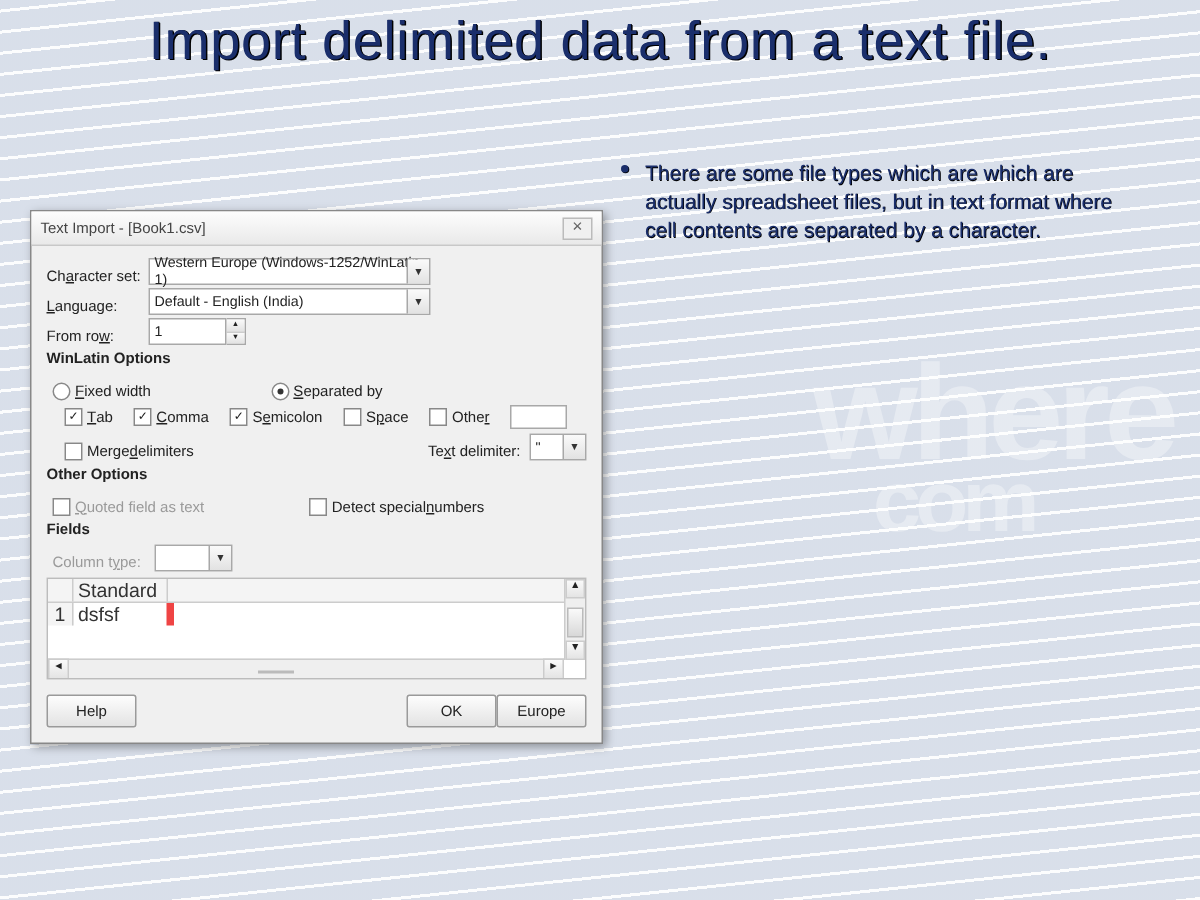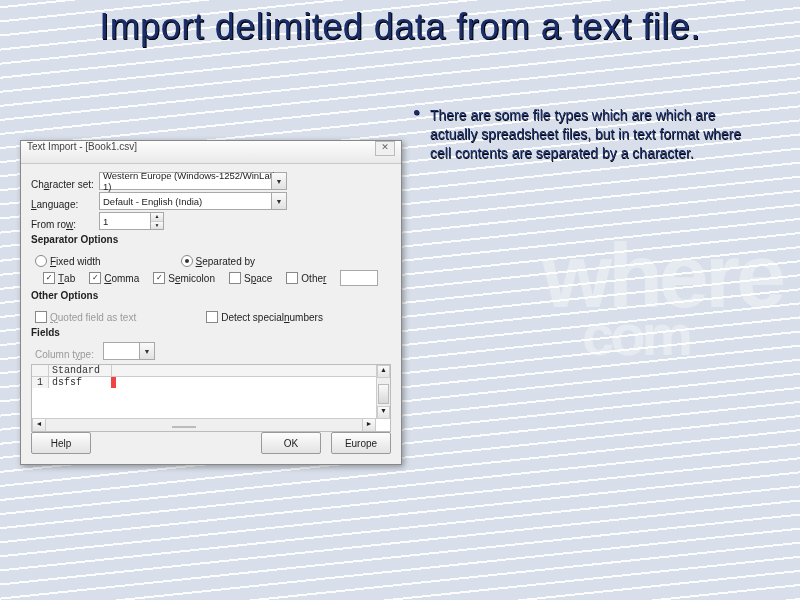--- a/index.html
+++ b/index.html
@@ -3,21 +3,21 @@
 <meta charset="utf-8">
 <style>
 html,body{margin:0;padding:0;width:800px;height:600px;overflow:hidden;font-family:"Segoe UI",Tahoma,sans-serif}
 body{background:#e4e8f0;background-image:repeating-linear-gradient(-6deg,rgba(255,255,255,.9) 0px,rgba(255,255,255,.9) 2px,rgba(200,210,225,.4) 2px,rgba(200,210,225,.4) 14px);position:relative}
 .watermark{position:absolute;right:18px;top:240px;font-size:90px;font-weight:800;color:rgba(255,255,255,.35);letter-spacing:-4px;line-height:.8;pointer-events:none;font-family:Arial,sans-serif}
 .watermark .line2{font-size:58px;margin-left:40px}
 .slide-title{text-align:center;font-size:36px;font-weight:500;color:#1a2e6b;text-shadow:1px 1px 0 #000,.5px .5px 0 #000;padding:6px 60px 0;line-height:1.15;letter-spacing:.5px}
 .body-text{position:absolute;top:106px;left:430px;width:320px;font-size:14px;font-weight:400;color:#1a2e6b;text-shadow:.5px .5px 0 #000;line-height:1.35}
 .body-text .bullet{position:absolute;left:-16px;top:4px;width:5px;height:5px;border-radius:50%;background:#1a2e6b;box-shadow:.5px .5px 0 #000}
 .dialog{position:absolute;left:20px;top:140px;width:380px;background:#f0f0f0;border:1px solid #888;box-shadow:2px 2px 6px rgba(0,0,0,.35);font-size:10px;color:#222}
-.dlg-titlebar{height:22px;background:linear-gradient(#fdfdfd,#e9e9e9);border-bottom:1px solid #c8c8c8;display:flex;align-items:flex-start;padding:0 6px;color:#444}
+.dlg-titlebar{height:22px;background:linear-gradient(#fdfdfd,#e9e9e9);border-bottom:1px solid #c8c8c8;display:flex;align-items:center;padding:0 6px;color:#444}
 .dlg-titlebar-spacer{flex:1}
 .dlg-close{border:1px solid #bbb;width:18px;height:13px;font-size:9px;line-height:11px;text-align:center;background:#f0f0f0;color:#666}
 .dlg-body{padding:6px 10px 10px}
 .sect-head{font-weight:700;margin:4px 0 4px}
 .row{display:flex;align-items:flex-end;margin:2px 0;height:18px}
 .lbl{width:68px}
 .underline{text-decoration:underline}
 .combo{flex:1;height:16px;border:1px solid #a8a8a8;background:#fff;display:flex;align-items:center;padding:0 3px;position:relative;max-width:180px;font-size:9.5px}
 .combo.small{max-width:44px}
 .combo.tiny{max-width:30px}
@@ -26,36 +26,36 @@
 .spin-v div{flex:1;font-size:5px;text-align:center;line-height:7px;background:linear-gradient(#fafafa,#e2e2e2);border-bottom:1px solid #ccc}
 .spin-v div:last-child{border:none}
 .radio,.check{width:10px;height:10px;border:1px solid #888;margin-right:3px;display:inline-flex;align-items:center;justify-content:center;font-size:7px;background:#fff}
 .radio{border-radius:50%}
 .radio.selected::after{content:"";width:4px;height:4px;border-radius:50%;background:#333}
 .check.checked::after{content:"✓";font-size:8px;line-height:8px}
 .sep-row{display:flex;align-items:center;gap:14px;margin:3px 0 3px 12px;flex-wrap:wrap}
 .opt{display:flex;align-items:center}
 .txt-input{width:36px;height:14px;border:1px solid #a8a8a8;background:#fff}
 .preview{margin-top:4px;border:1px solid #bcbcbc;background:#fff;height:66px;position:relative;overflow:hidden}
-.preview-inner{font-size:10px;font-family:Liberation Mono, monospace;color:#333}
+.preview-inner{font-size:13px;font-family:Liberation Sans, sans-serif;color:#333}
 .preview-header{display:flex;border-bottom:1px solid #ccc;background:#f4f4f4}
 .preview-header .rowhead{width:16px;border-right:1px solid #ccc}
 .preview-header .colhead{width:56px;border-right:1px solid #ccc;padding:0 3px}
 .preview-row{display:flex}
 .preview-row .rowhead{width:16px;border-right:1px solid #ccc;text-align:center;background:#f4f4f4}
 .preview-row .cell{width:56px;border-right:5px solid #ef4444;padding:0 3px}
 .hscroll{position:absolute;bottom:0;left:0;right:14px;height:12px;background:#efefef;border-top:1px solid #ccc;display:flex;align-items:center}
 .hscroll .arrow{width:12px;height:100%;border:1px solid #ccc;background:linear-gradient(#fafafa,#e4e4e4);font-size:7px;text-align:center;line-height:10px}
 .hscroll .track{flex:1;position:relative}
 .hscroll .thumb{position:absolute;left:40%;width:22px;top:1px;bottom:1px;background:linear-gradient(#fafafa,#d8d8d8);border:1px solid #bbb}
 .vscroll{position:absolute;right:0;top:0;bottom:12px;width:13px;background:#efefef;border-left:1px solid #ccc;display:flex;flex-direction:column}
 .vscroll .arrow{height:11px;border:1px solid #ccc;background:linear-gradient(#fafafa,#e4e4e4);font-size:7px;text-align:center}
 .vscroll .track{flex:1;position:relative}
 .vscroll .thumb{position:absolute;top:6px;height:18px;left:1px;right:1px;background:linear-gradient(#fafafa,#d8d8d8);border:1px solid #bbb}
-.btnbar{display:flex;gap:10px}
+.btnbar{display:flex;margin-top:10px;gap:0}
 .btnbar .spacer{flex:1}
 .btn{min-width:58px;height:20px;border:1px solid #9a9a9a;background:linear-gradient(#fdfdfd,#e3e3e3);font-size:10px;display:flex;align-items:center;justify-content:center;border-radius:2px}
 .disabled{color:#9a9a9a}
 </style>
 </head>
 <body>
 
 <div class="watermark">
   <div>where</div>
   <div class="line2">com</div>
@@ -94,32 +94,41 @@
       <span class="lbl">From ro<span class="underline">w</span>:</span>
       <div class="combo small" style="max-width:44px">
         <span>1</span>
       </div>
       <div class="spin-v">
           <div>▲</div>
           <div>▼</div>
         </div>
     </div>
 
-    <div class="sect-head">Separator Options</div>
+    <div class="sect-head">WinLatin Options</div>
     <div class="row" style="gap:80px;padding-left:4px">
       <span class="opt"><span class="radio"></span><span class="underline">F</span>ixed width</span>
       <span class="opt"><span class="radio selected"></span><span class="underline">S</span>eparated by</span>
     </div>
     <div class="sep-row">
       <span class="opt"><span class="check checked"></span><span class="underline">T</span>ab</span>
       <span class="opt"><span class="check checked"></span><span class="underline">C</span>omma</span>
       <span class="opt"><span class="check checked"></span>S<span class="underline">e</span>micolon</span>
       <span class="opt"><span class="check"></span>S<span class="underline">p</span>ace</span>
       <span class="opt"><span class="check"></span>Othe<span class="underline">r</span></span>
       <span class="txt-input"></span>
+    </div>
+    <div class="row" style="padding-left:12px">
+      <span class="opt"><span class="check"></span>Merge <span class="underline">d</span>elimiters</span>
+      <span style="flex:1"></span>
+      <span>Te<span class="underline">x</span>t delimiter:</span>
+      <div class="combo tiny" style="margin-left:6px">
+        <span>"</span>
+        <span class="combo-arrow">▼</span>
+      </div>
     </div>
 
     <div class="sect-head">Other Options</div>
     <div class="row" style="padding-left:4px;gap:70px">
       <span class="opt disabled"><span class="check"></span><span class="underline">Q</span>uoted field as text</span>
       <span class="opt"><span class="check"></span>Detect special <span class="underline">n</span>umbers</span>
     </div>
 
     <div class="sect-head">Fields</div>
     <div class="row" style="padding-left:4px">

